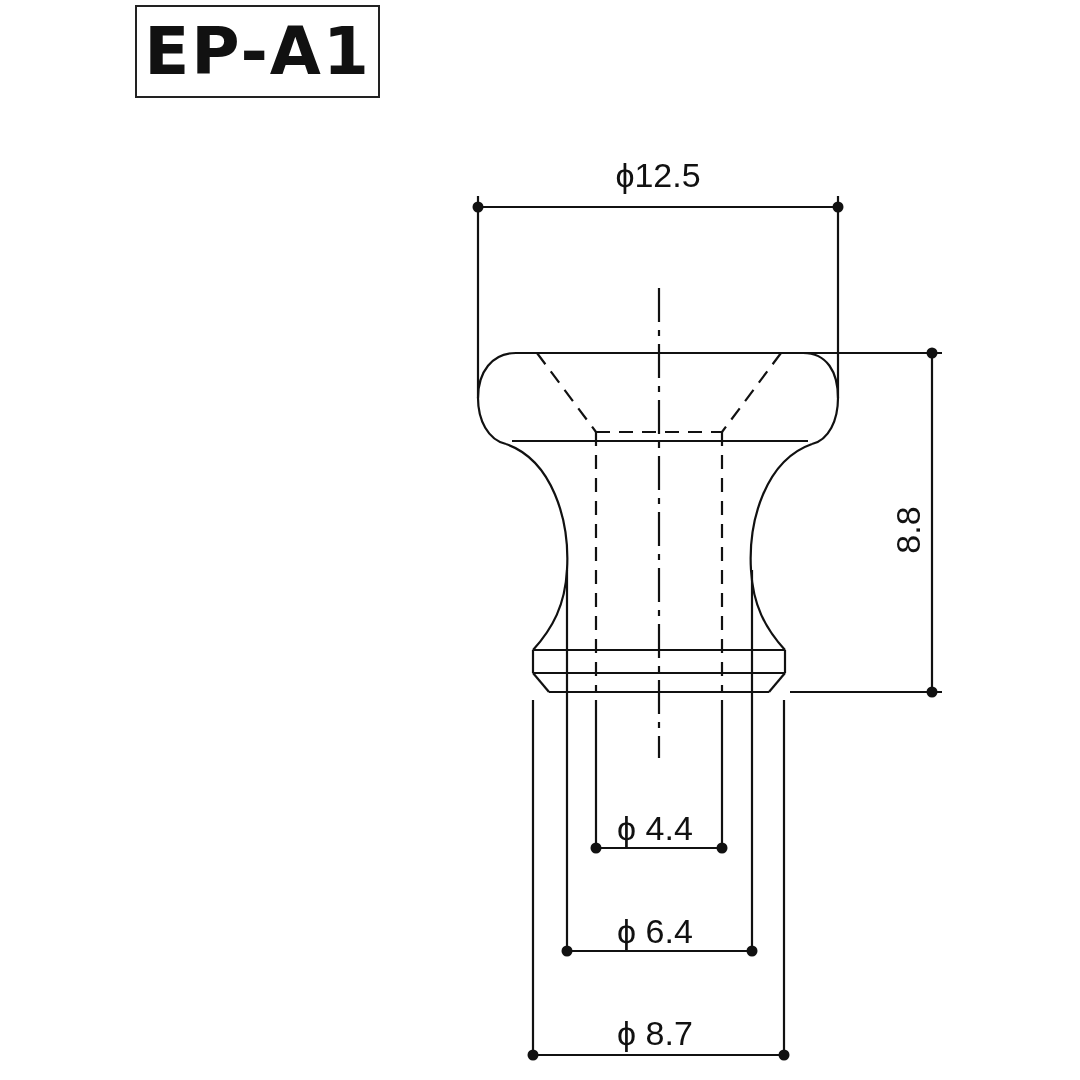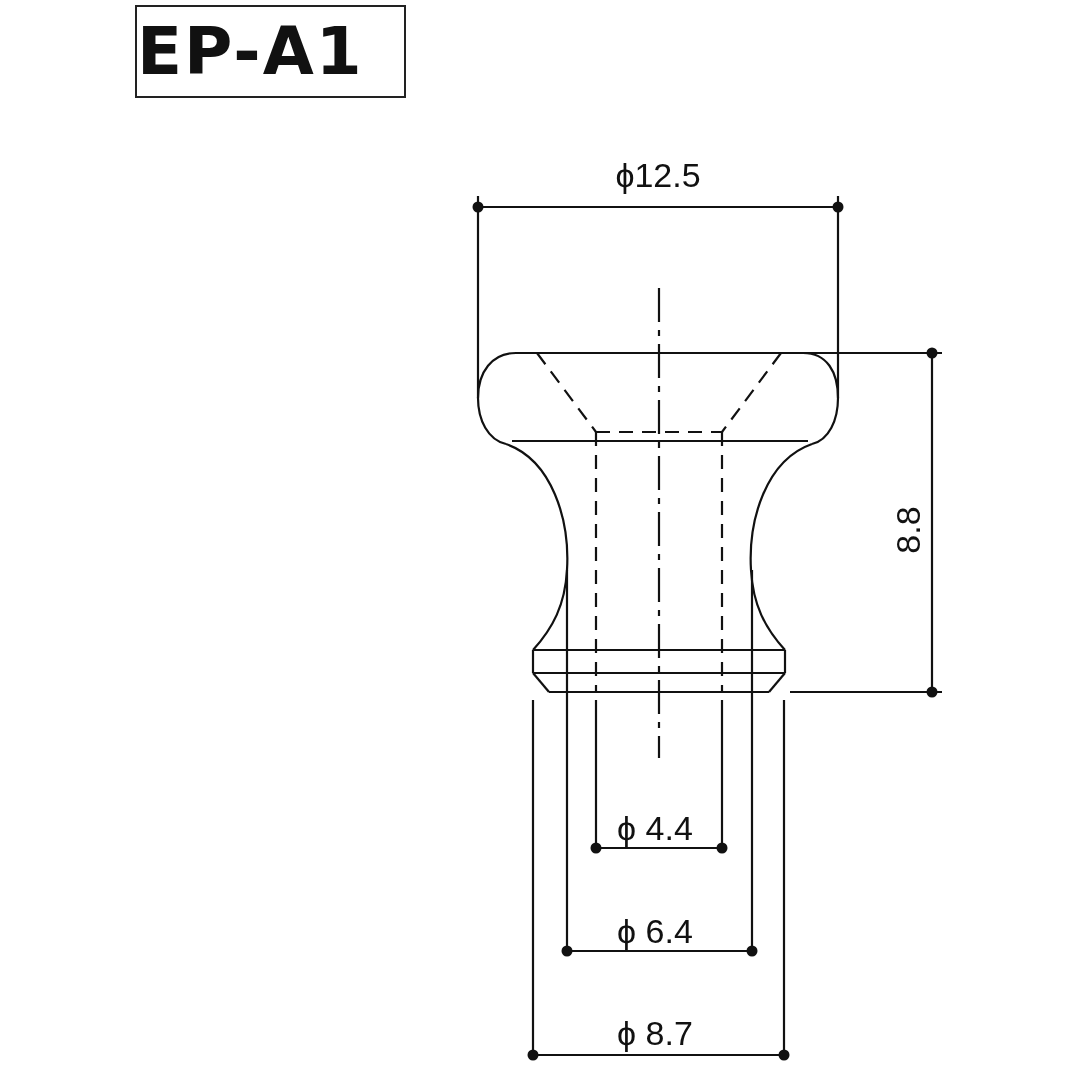--- a/index.html
+++ b/index.html
@@ -1,20 +1,20 @@
 <!DOCTYPE html>
 <html><head>
 <meta charset="utf-8">
 <style>
   html, body { margin: 0; padding: 0; background: #ffffff; }
   body { width: 1080px; height: 1080px; position: relative; overflow: hidden; }
   .title-box {
-    position: absolute; left: 135px; top: 5px; width: 271px; height: 93px;
+    position: absolute; left: 135px; top: 5px; width: 245px; height: 93px;
     border: 2px solid #222; box-sizing: border-box; background: #fff;
-    display: flex; align-items: center; 
+    display: flex; align-items: center; justify-content: center;
   }
   .title-text {
     font-family: "DejaVu Sans", sans-serif; font-weight: bold; font-size: 66px;
     color: #111; letter-spacing: 2px; line-height: 1;
   }
   svg.drawing { position: absolute; left: 0; top: 0; }
   .dim-label {
     font-family: "Liberation Sans", sans-serif; font-size: 34px; fill: #111;
   }
 </style>

